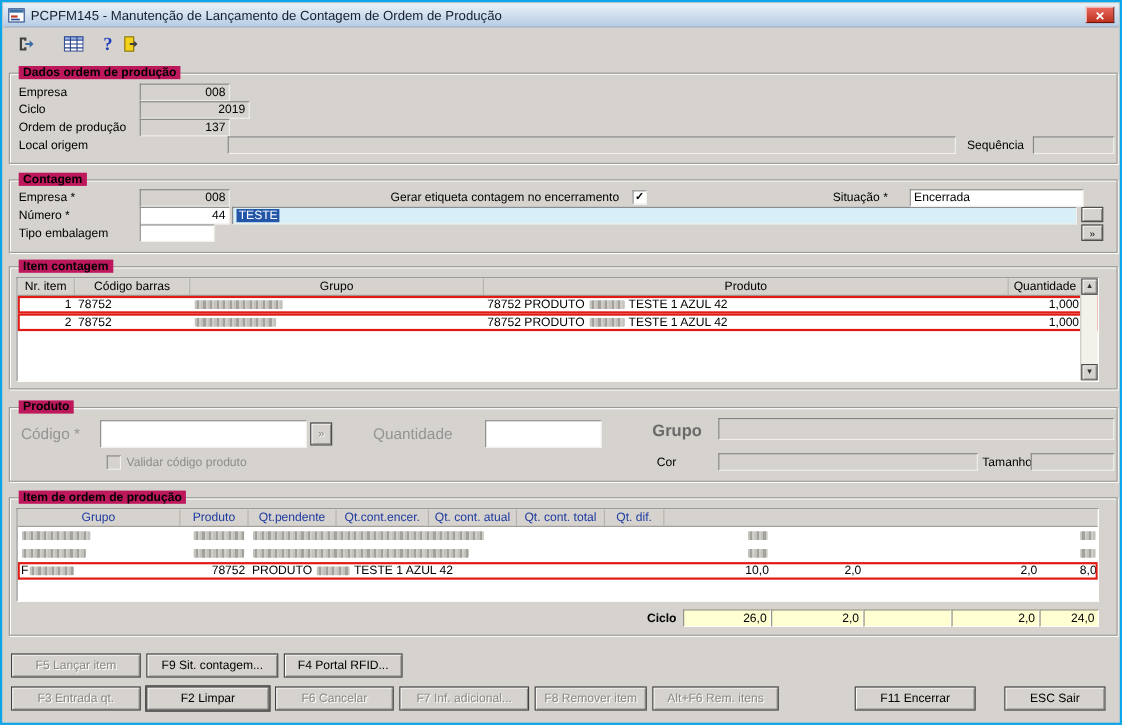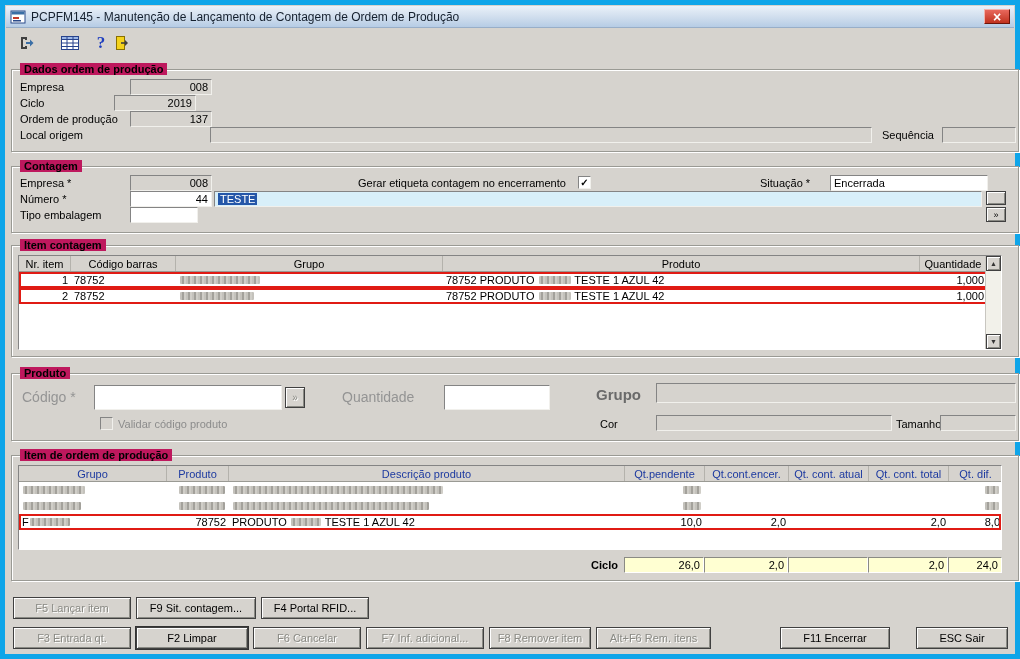--- a/index.html
+++ b/index.html
@@ -1,18 +1,18 @@
 <!DOCTYPE html>
 <html><head>
 <meta charset="utf-8">
 <style>
   *{box-sizing:border-box;margin:0;padding:0}
   html,body{width:1020px;height:659px}
   body{position:relative;overflow:hidden;font-family:"Liberation Sans",sans-serif;font-size:11px;color:#000;background:#d6d3ce}
-  .window{position:absolute;inset:0;border:5px solid #0ea5e9;background:#d6d3ce}
+  .window{position:absolute;inset:0;border:2px solid #0ea5e9;background:#d6d3ce}
   .titlebar{position:absolute;left:1px;top:1px;right:1px;height:22px;background:linear-gradient(180deg,#eaf1f9 0%,#cfdded 55%,#b6cce5 100%);display:flex;align-items:center;gap:5px;padding:0 4px;border-bottom:1px solid #98aec8}
   .title-text{font-size:12px;color:#15202e;flex:1;white-space:nowrap;overflow:hidden}
   .close-btn{width:26px;height:15px;background:linear-gradient(180deg,#e8685c,#c0321f);border:1px solid;border-color:#f2b2aa #6d150c #6d150c #f2b2aa;color:#fff;display:flex;align-items:center;justify-content:center;font-size:14px;font-weight:bold;line-height:1;cursor:default}
   .toolbar{position:absolute;left:1px;top:24px;right:1px;height:28px}
   .tb-icon{position:absolute;top:2px;width:24px;height:24px;display:flex;align-items:center;justify-content:center}
   .help-glyph{font-family:"Liberation Serif",serif;font-size:17px;font-weight:bold;color:#1f3fbf}
 
   .groupbox{position:absolute;border:1px solid #9a9a94;box-shadow:inset 1px 1px 0 #ffffff,1px 1px 0 #ffffff;background:#d6d3ce}
   .legend{position:absolute;top:-7px;left:8px;background:#be185d;padding:0 4px;font-weight:bold;white-space:nowrap}
   .lbl{position:absolute;white-space:nowrap}
@@ -102,21 +102,21 @@
           <path d="M11 5l3 3-3 3z" fill="#404040"></path>
         </svg>
     </span>
   </div>
 
   <div class="groupbox" style="left:6px;top:64px;width:1008px;height:83px">
     <span class="legend">Dados ordem de produção</span>
     <span class="lbl" style="left:8px;top:11px">Empresa</span>
     <div class="fld gray right" style="left:118px;top:9px;width:82px">008</div>
     <span class="lbl" style="left:8px;top:27px">Ciclo</span>
-    <div class="fld gray right" style="left:102px;top:25px;width:82px">2019</div>
+    <div class="fld gray right" style="left:118px;top:25px;width:100px">2019</div>
     <span class="lbl" style="left:8px;top:43px">Ordem de produção</span>
     <div class="fld gray right" style="left:118px;top:41px;width:82px">137</div>
     <span class="lbl" style="left:8px;top:59px">Local origem</span>
     <div class="fld gray" style="left:198px;top:57px;width:662px"></div>
     <span class="lbl" style="left:870px;top:59px">Sequência</span>
     <div class="fld gray right" style="left:930px;top:57px;width:74px"></div>
   </div>
 
   <div class="groupbox" style="left:6px;top:161px;width:1008px;height:67px">
     <span class="legend">Contagem</span>
@@ -210,21 +210,20 @@
     <span class="lbl" style="left:884px;top:44px">Tamanho</span>
     <div class="fld gray" style="left:928px;top:41px;width:76px"></div>
   </div>
 
   <div class="groupbox" style="left:6px;top:450px;width:1008px;height:126px">
     <span class="legend">Item de ordem de produção</span>
     <div class="grid grid2" id="grid-op" style="left:6px;top:9px;width:984px;height:85px">
       <div class="grid-header">
           <div class="hcell" style="width: 148px;">Grupo</div>
           <div class="hcell" style="width: 62px;">Produto</div>
-          <div class="hcell" style="width: 396px;">Descrição produto</div>
           <div class="hcell" style="width: 80px;">Qt.pendente</div>
           <div class="hcell" style="width: 84px;">Qt.cont.encer.</div>
           <div class="hcell" style="width: 80px;">Qt. cont. atual</div>
           <div class="hcell" style="width: 80px;">Qt. cont. total</div>
           <div class="hcell" style="width: 54px;">Qt. dif.</div>
         </div>
       <div class="grid-body">
           <div class="row">
             <div class="cell" style="width: 148px;">
               <span class="redact" style="width: 62px;"></span>

